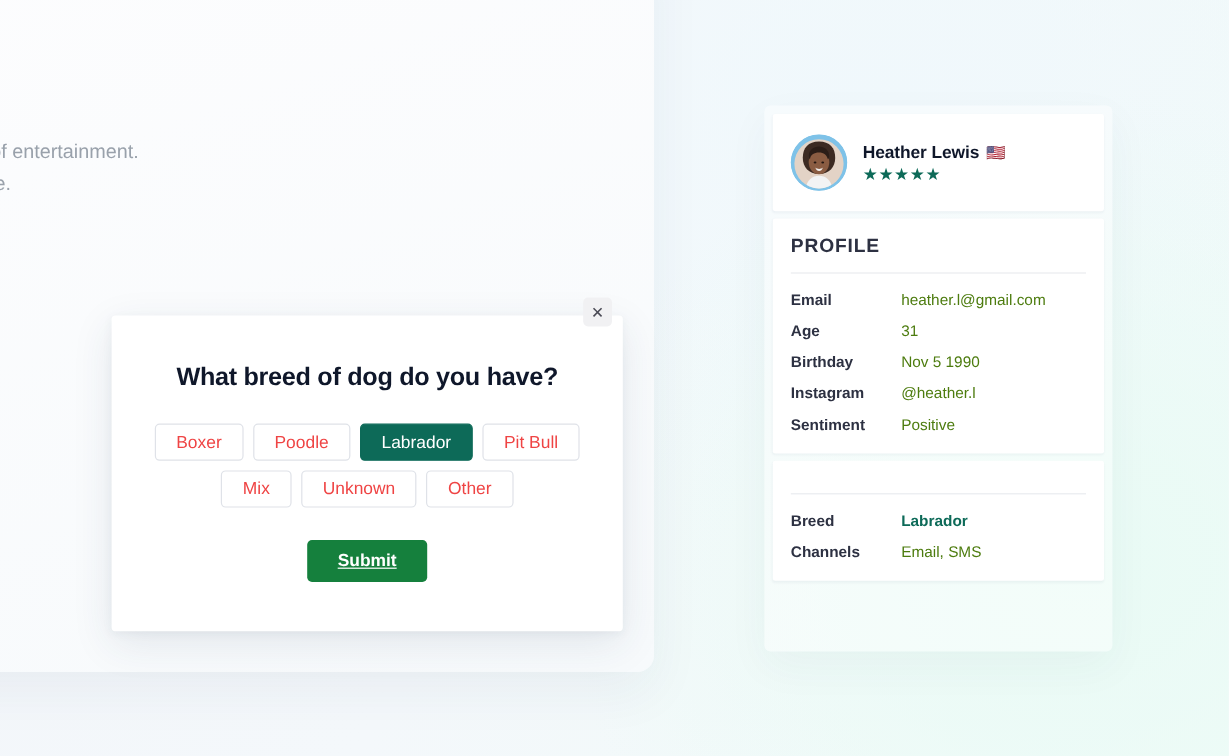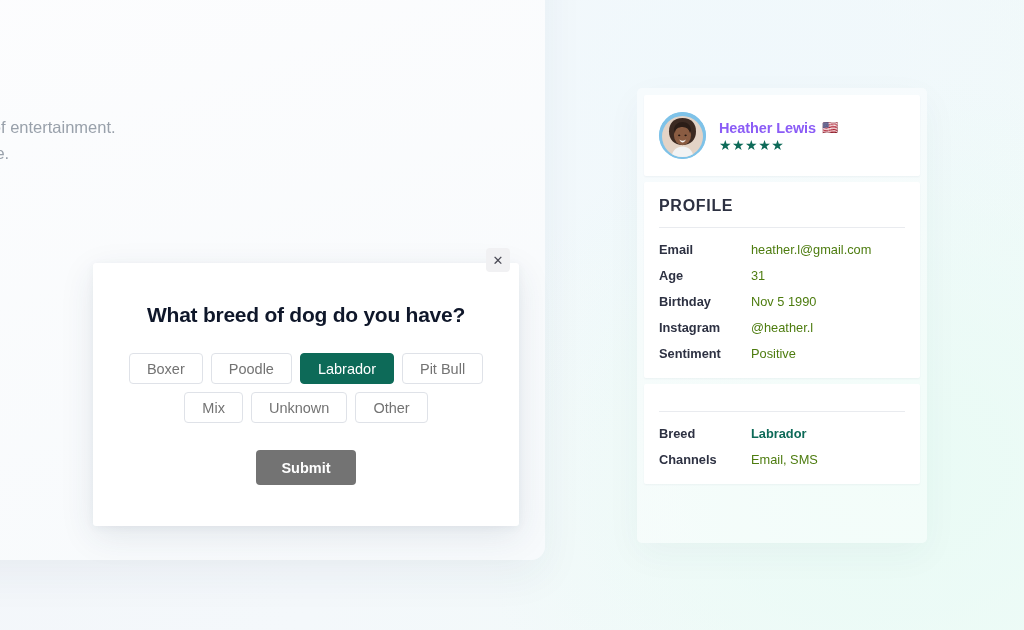--- a/index.html
+++ b/index.html
@@ -120,44 +120,45 @@
     height: 31px;
     padding: 0 17px;
     display: inline-flex;
     align-items: center;
     justify-content: center;
     border: 1px solid #dfe2e8;
     border-radius: 4px;
     background: #ffffff;
     font-family: inherit;
     font-size: 14.5px;
-    color: #737373;
+    color: #ef4444;
     cursor: pointer;
     white-space: nowrap;
   }
 
   .breed-option.selected {
     background: #0d6a58;
     border-color: #0d6a58;
     color: #ffffff;
   }
 
   #submit-button {
     display: block;
     margin: 27px auto 0 auto;
     height: 35px;
     padding: 0 25px;
     border: none;
     border-radius: 4px;
-    background: #737373;
+    background: #15803d;
     font-family: inherit;
     font-size: 14.5px;
     font-weight: 700;
     color: #ffffff;
     cursor: pointer;
+    text-decoration: underline;
   }
 
   
   #profile-panel {
     position: absolute;
     left: 637px;
     top: 88px;
     width: 290px;
     height: 455px;
     background: rgba(255, 255, 255, 0.42);
@@ -192,21 +193,21 @@
 
   #profile-name-row {
     display: flex;
     align-items: center;
     gap: 6px;
   }
 
   #profile-name {
     font-size: 14.5px;
     font-weight: 700;
-    color: #8b5cf6;
+    color: #0f172a;
     letter-spacing: -0.1px;
   }
 
   #profile-flag-icon { font-size: 13px; line-height: 1; }
 
   #profile-stars {
     margin-top: 2px;
     color: #0d6a58;
     font-size: 14px;
     letter-spacing: 0.5px;

